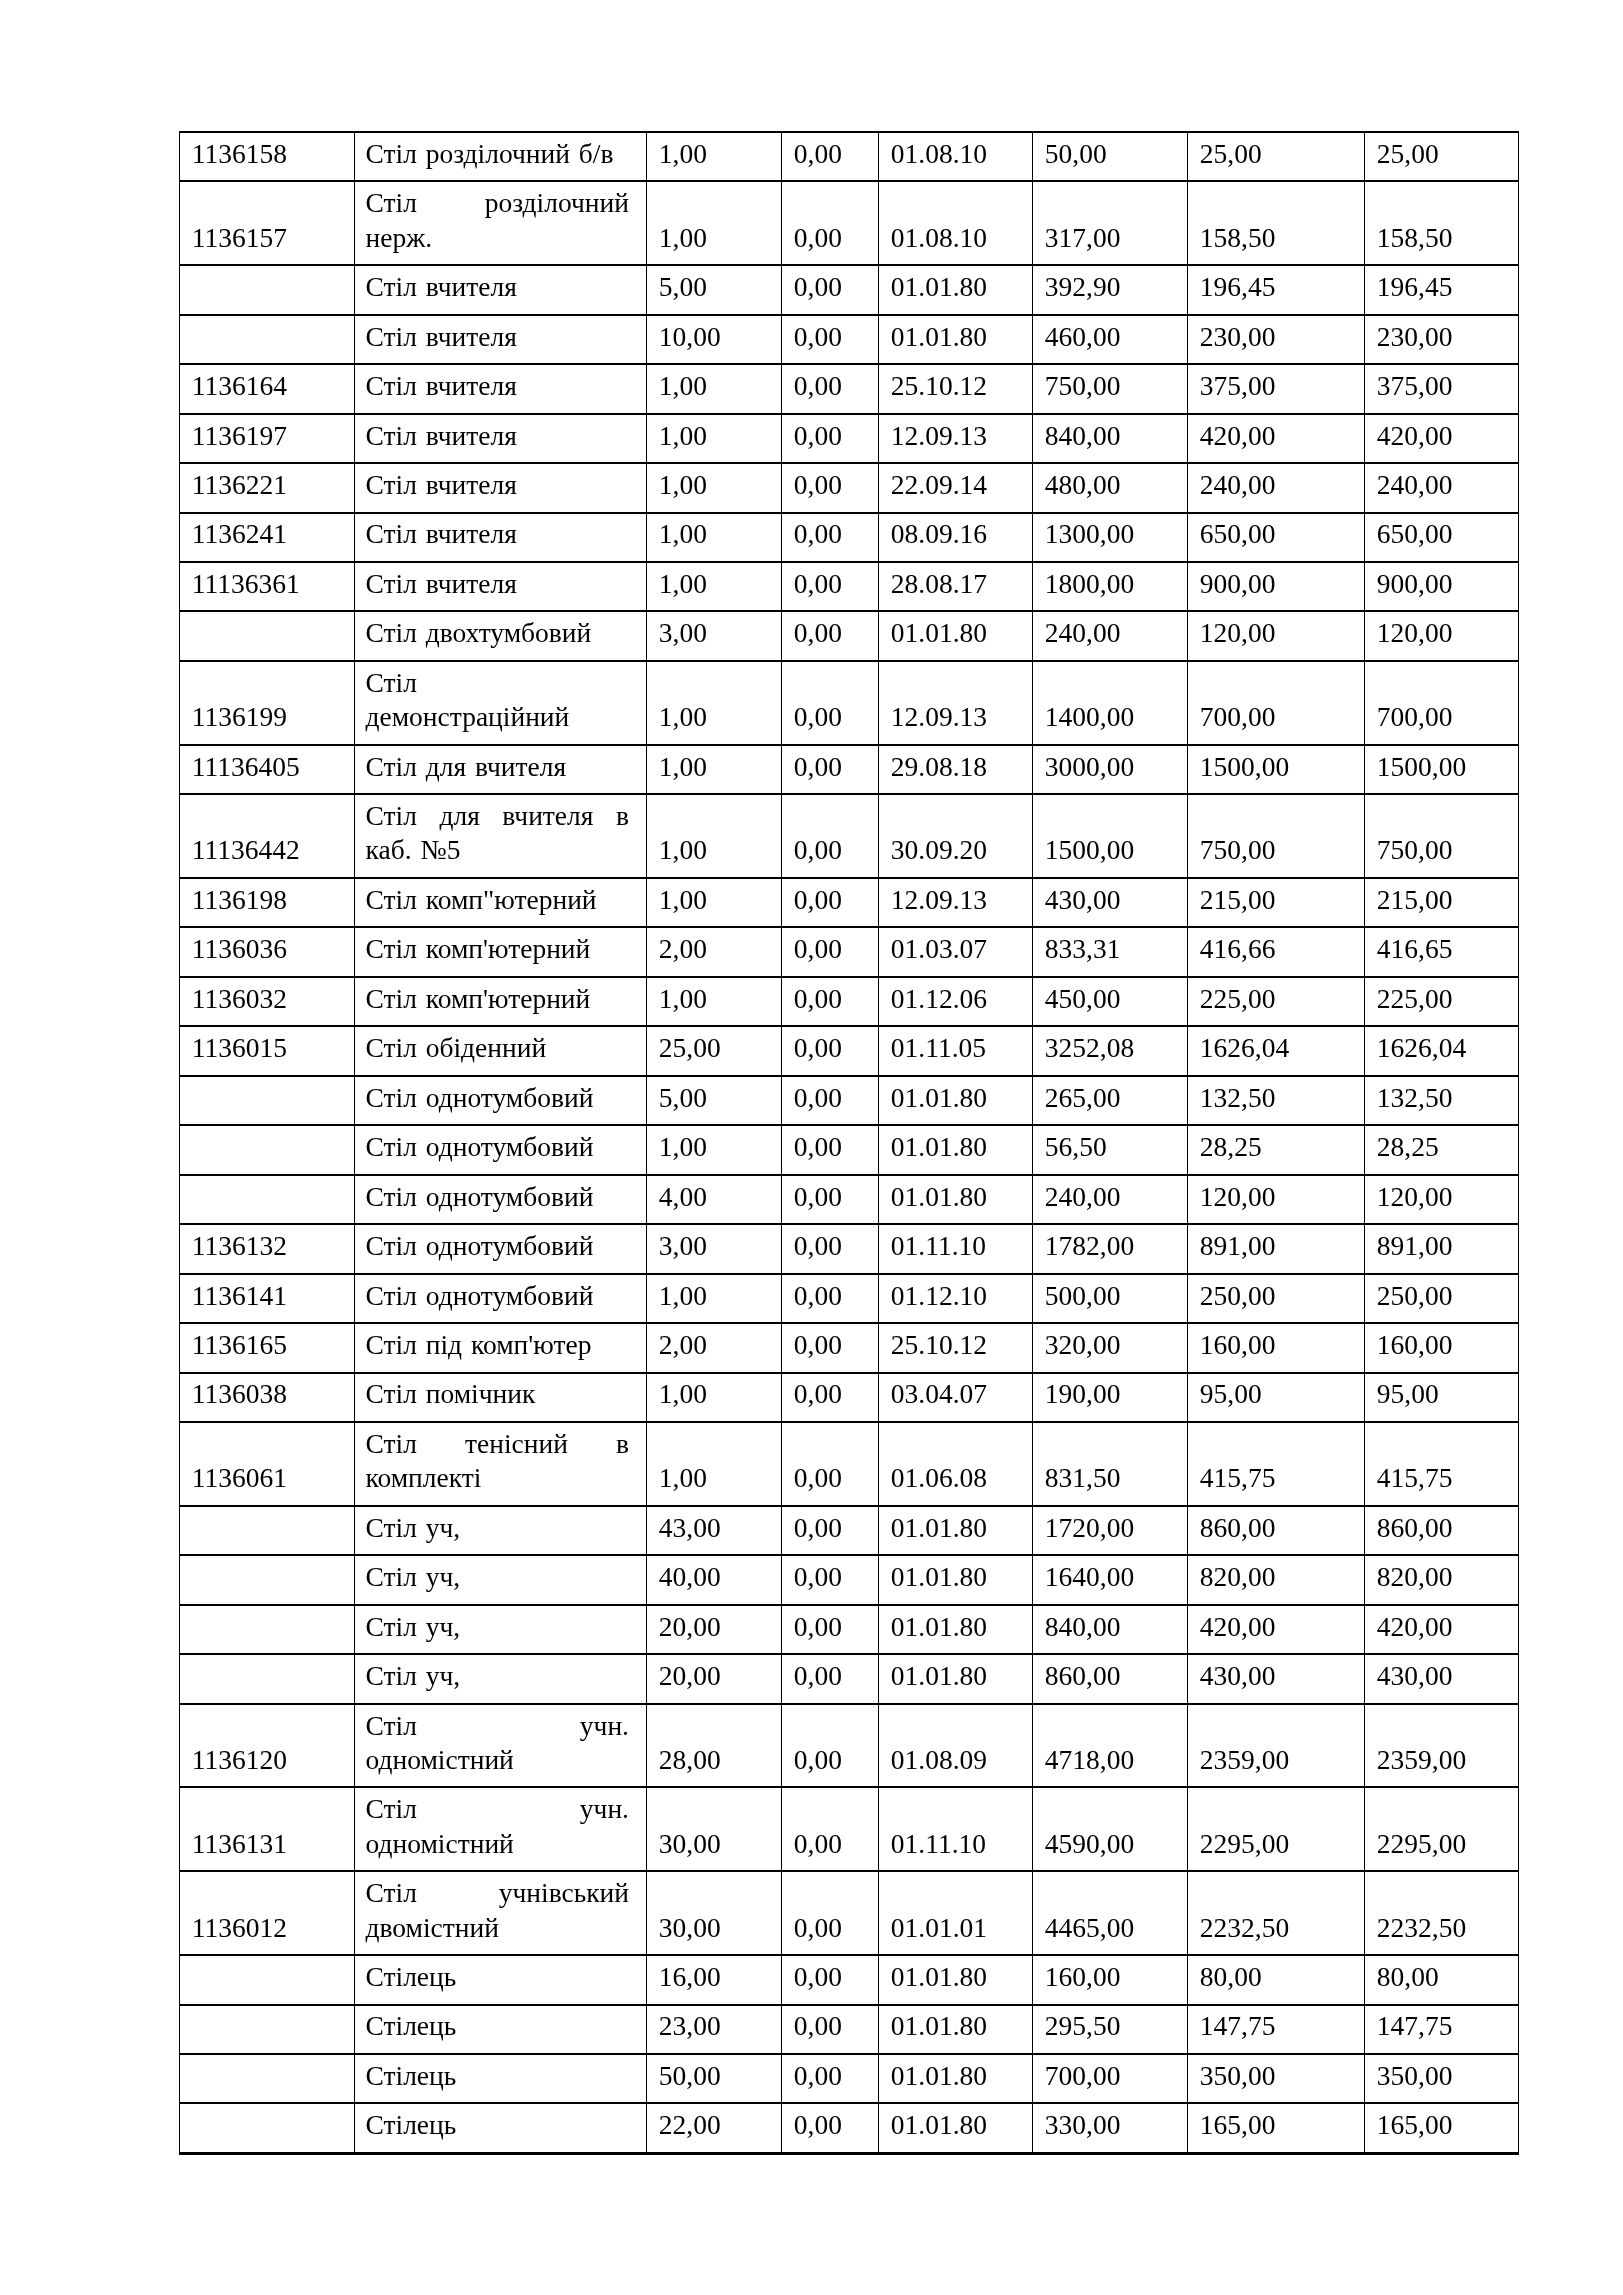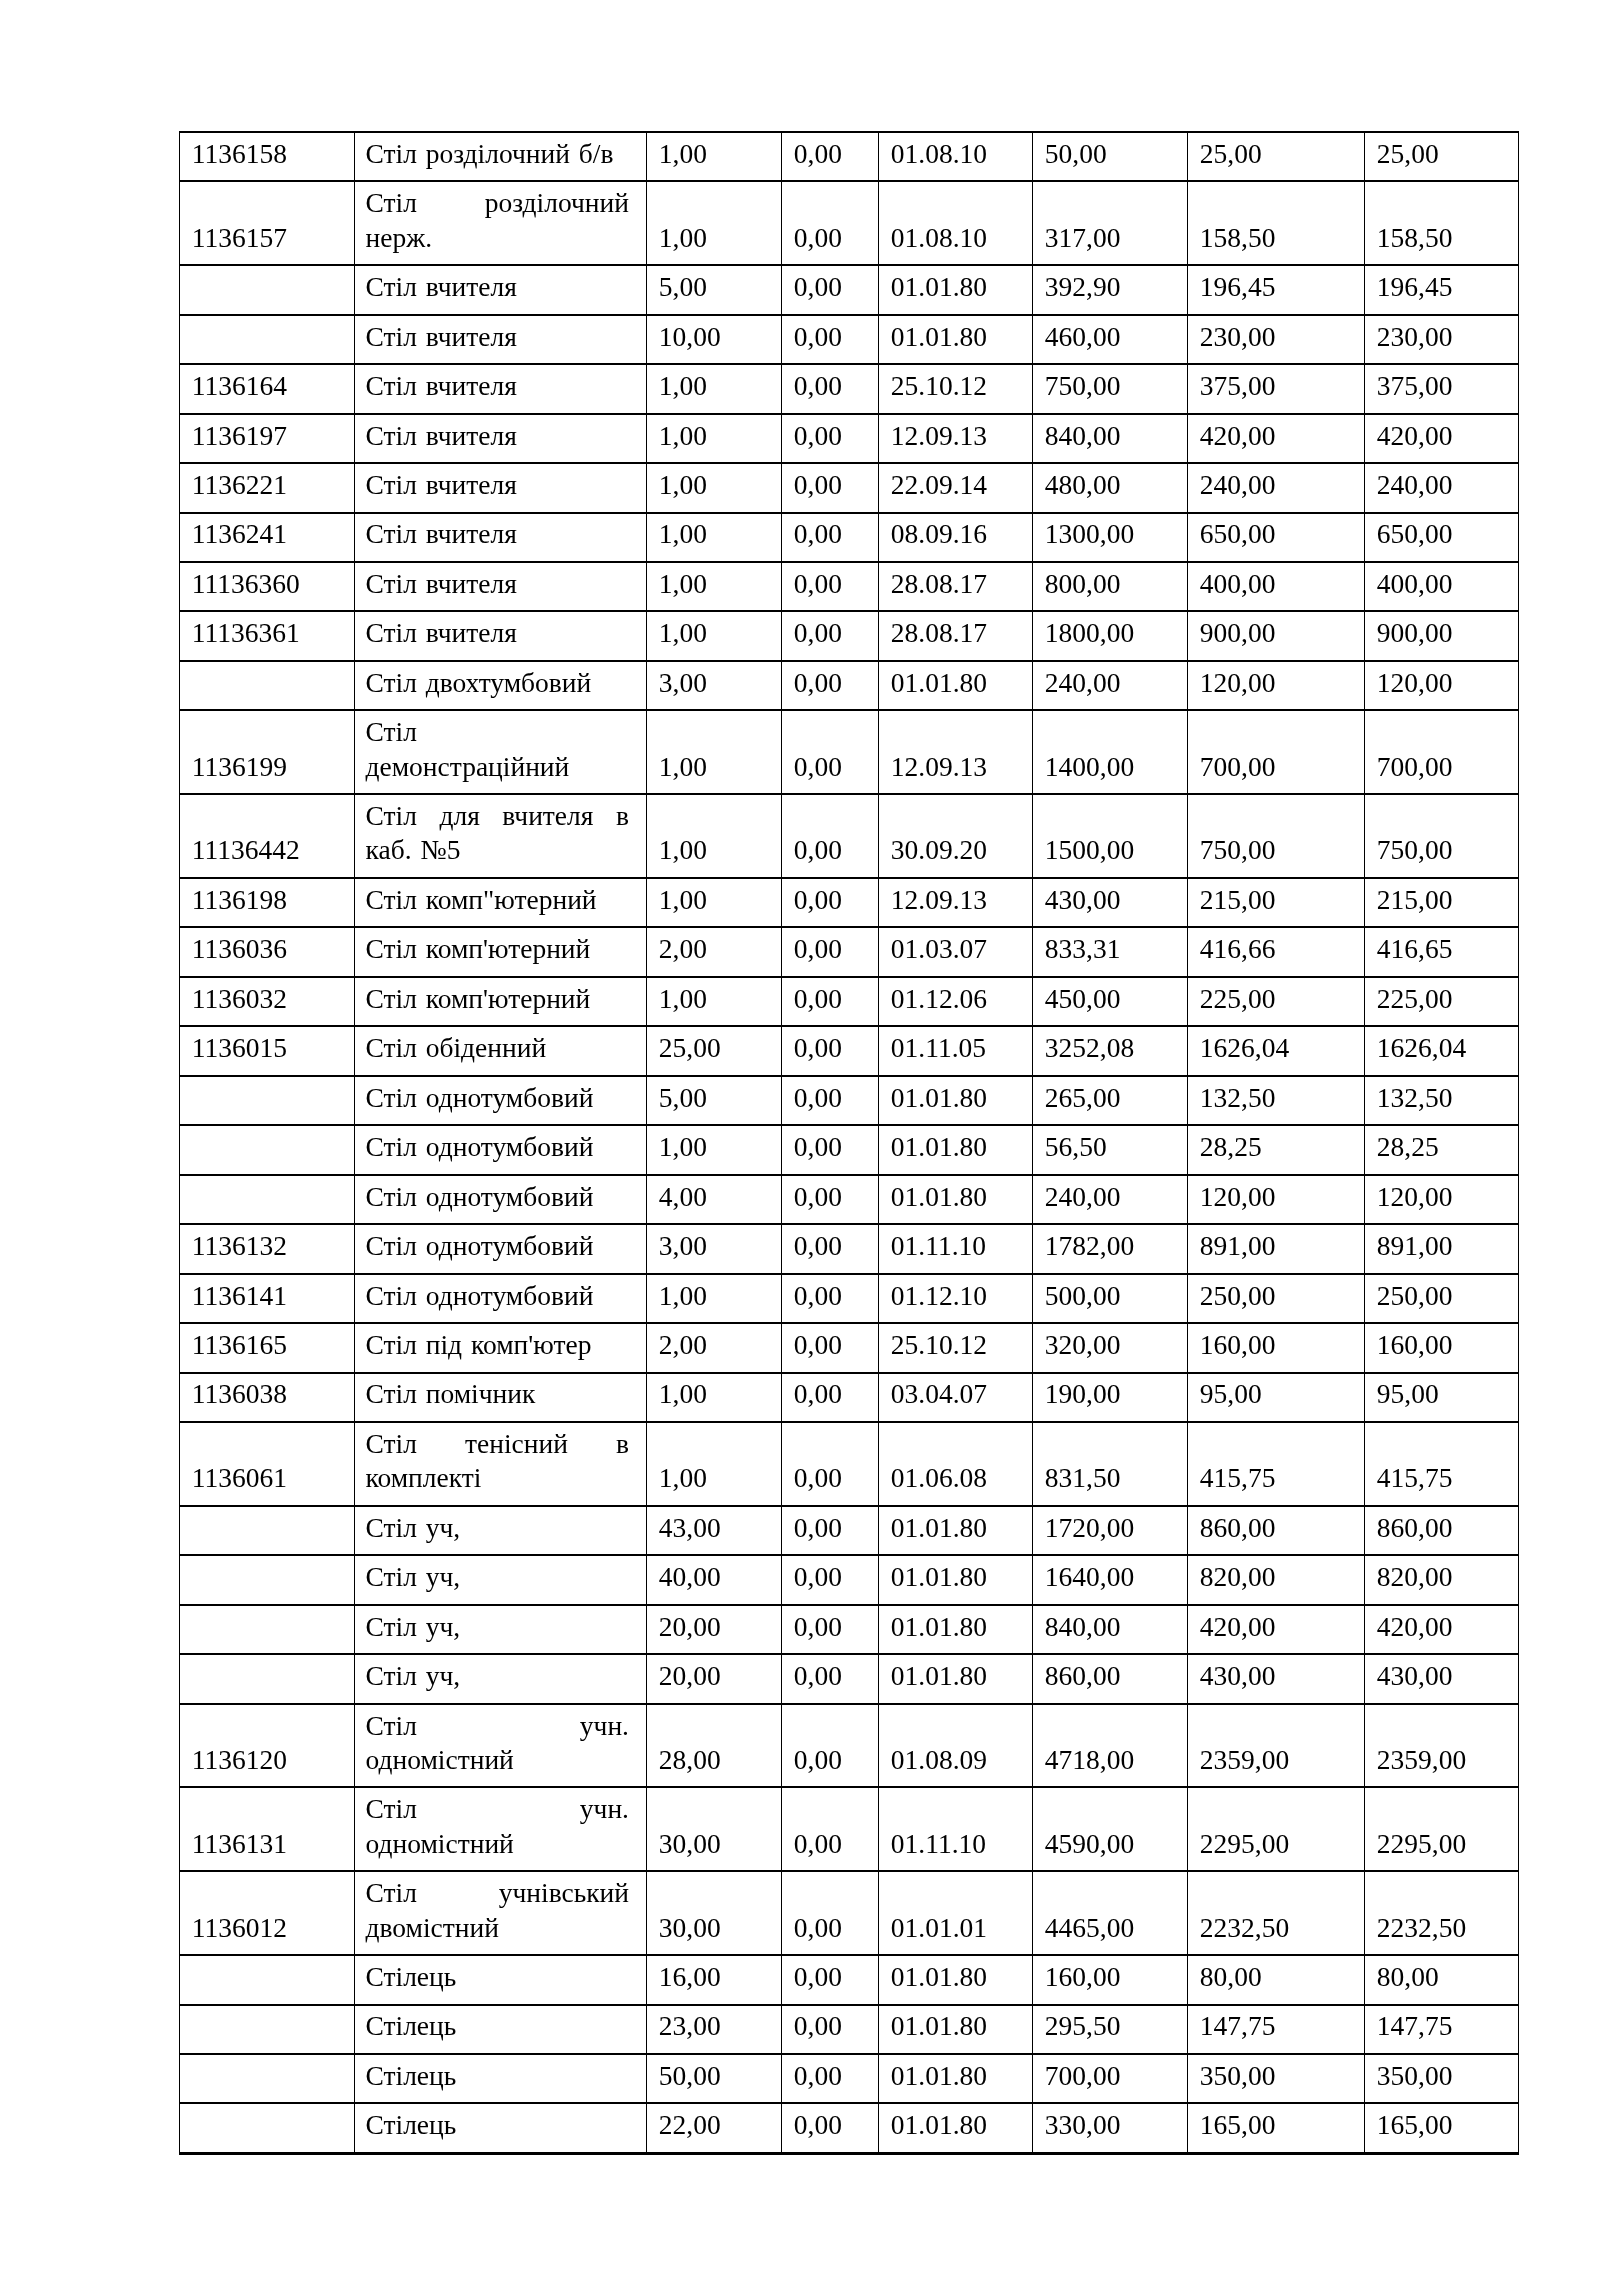--- a/index.html
+++ b/index.html
@@ -148,30 +148,20 @@
           <td class="c0">1136241</td>
           <td class="c1 c-name">Стіл вчителя</td>
           <td class="c2">1,00</td>
           <td class="c3">0,00</td>
           <td class="c4">08.09.16</td>
           <td class="c5">1300,00</td>
           <td class="c6">650,00</td>
           <td class="c7">650,00</td>
         </tr>
         <tr>
-          <td class="c0">11136360</td>
-          <td class="c1 c-name">Стіл вчителя</td>
-          <td class="c2">1,00</td>
-          <td class="c3">0,00</td>
-          <td class="c4">28.08.17</td>
-          <td class="c5">800,00</td>
-          <td class="c6">400,00</td>
-          <td class="c7">400,00</td>
-        </tr>
-        <tr>
           <td class="c0">11136361</td>
           <td class="c1 c-name">Стіл вчителя</td>
           <td class="c2">1,00</td>
           <td class="c3">0,00</td>
           <td class="c4">28.08.17</td>
           <td class="c5">1800,00</td>
           <td class="c6">900,00</td>
           <td class="c7">900,00</td>
         </tr>
         <tr>
@@ -186,20 +176,30 @@
         </tr>
         <tr>
           <td class="c0">1136199</td>
           <td class="c1 c-name">Стіл демонстраційний</td>
           <td class="c2">1,00</td>
           <td class="c3">0,00</td>
           <td class="c4">12.09.13</td>
           <td class="c5">1400,00</td>
           <td class="c6">700,00</td>
           <td class="c7">700,00</td>
+        </tr>
+        <tr>
+          <td class="c0">11136405</td>
+          <td class="c1 c-name">Стіл для вчителя</td>
+          <td class="c2">1,00</td>
+          <td class="c3">0,00</td>
+          <td class="c4">29.08.18</td>
+          <td class="c5">3000,00</td>
+          <td class="c6">1500,00</td>
+          <td class="c7">1500,00</td>
         </tr>
         <tr>
           <td class="c0">11136442</td>
           <td class="c1 c-name">Стіл для вчителя в каб. №5</td>
           <td class="c2">1,00</td>
           <td class="c3">0,00</td>
           <td class="c4">30.09.20</td>
           <td class="c5">1500,00</td>
           <td class="c6">750,00</td>
           <td class="c7">750,00</td>

